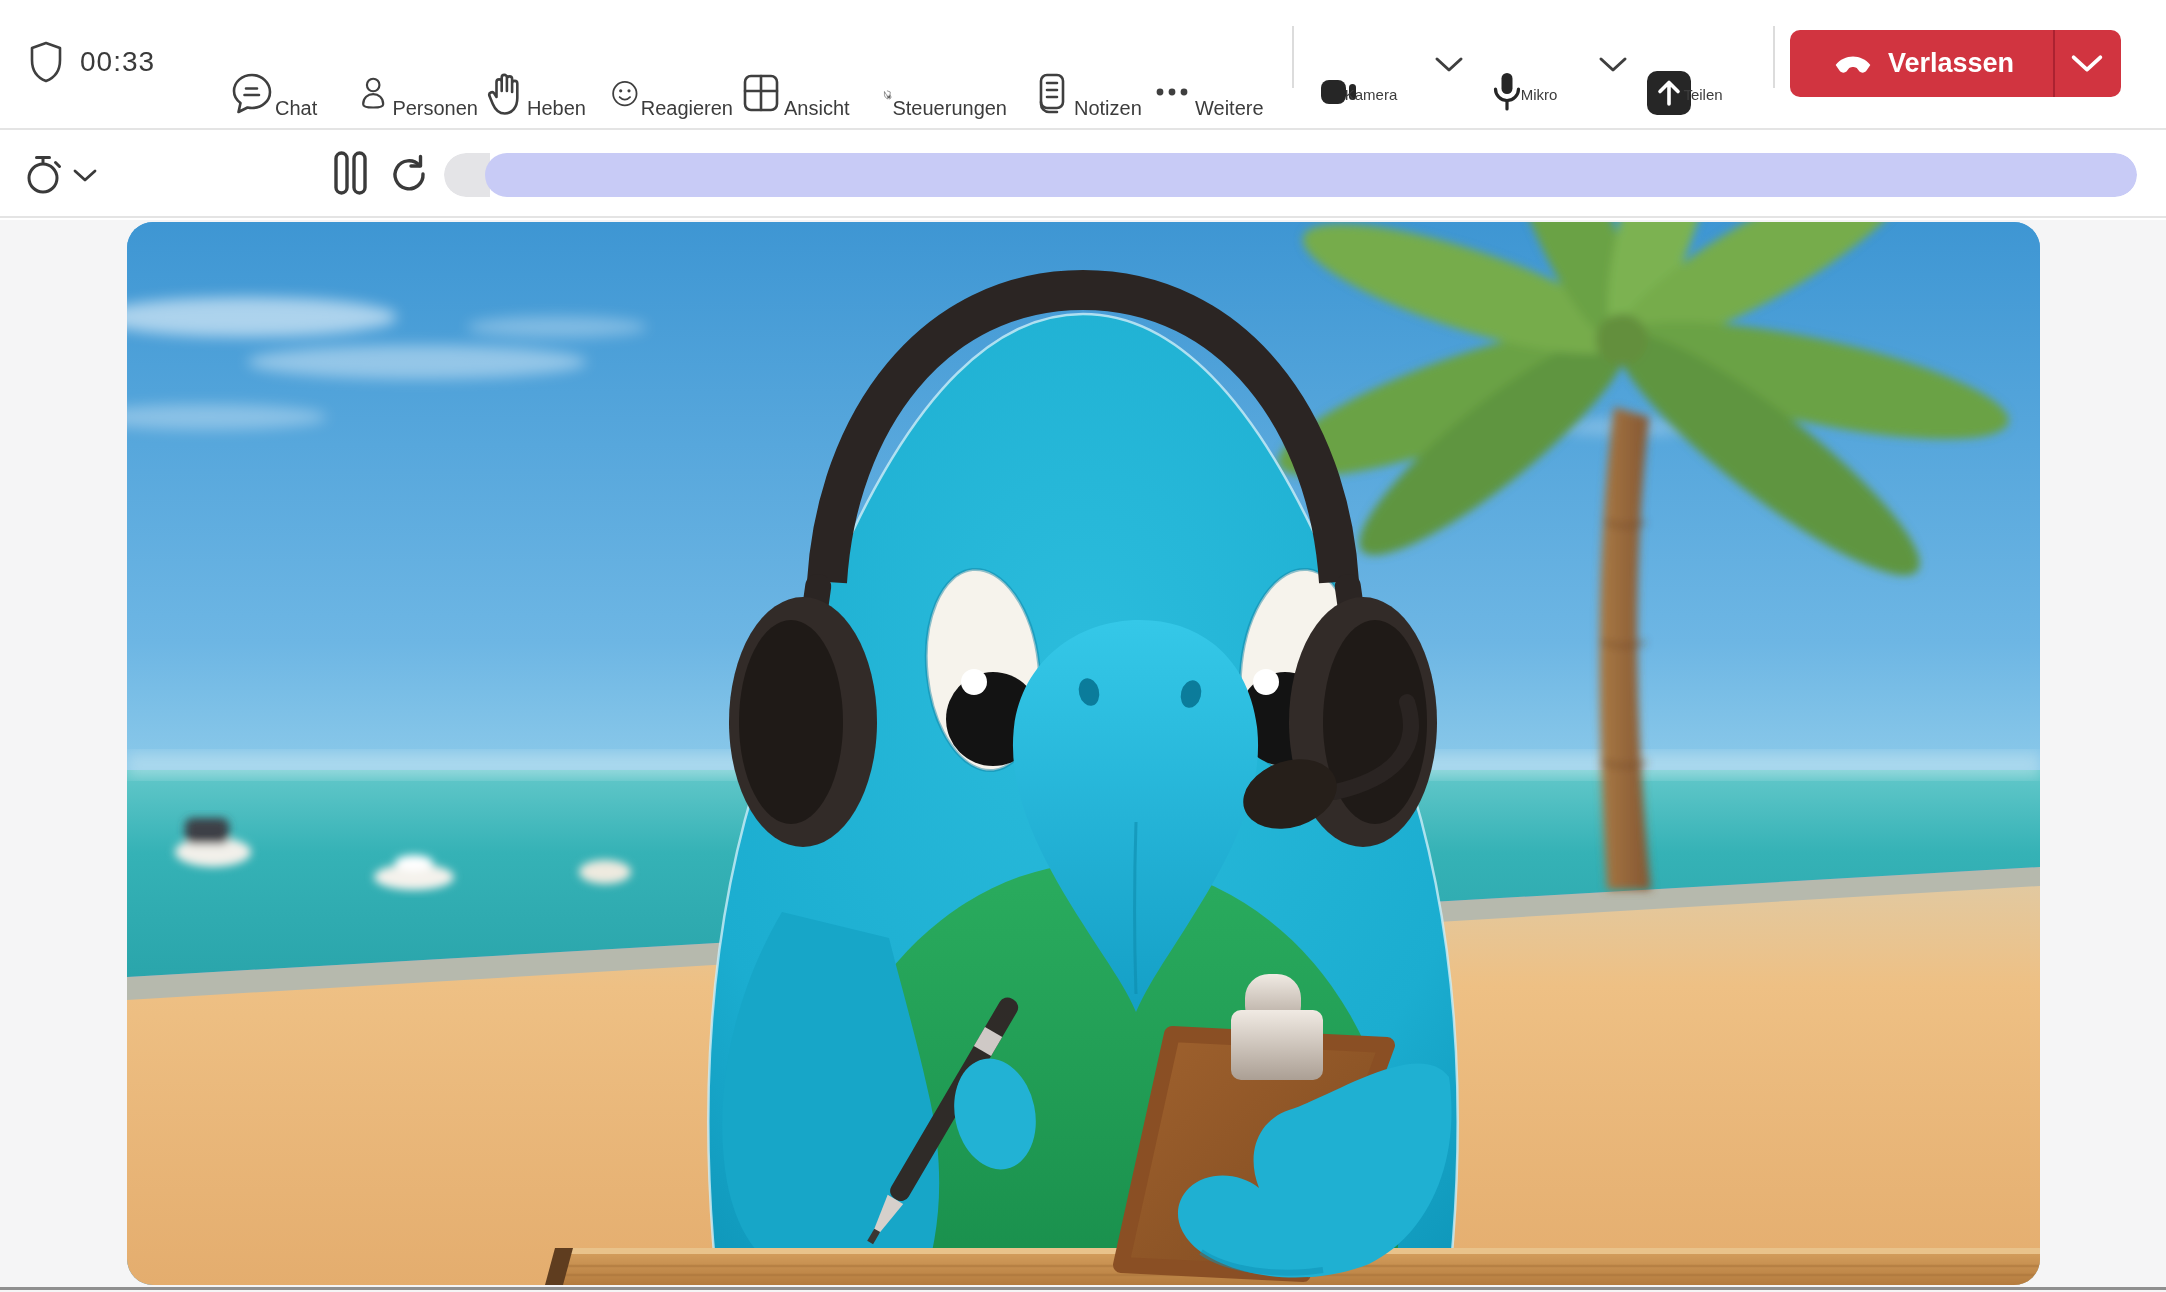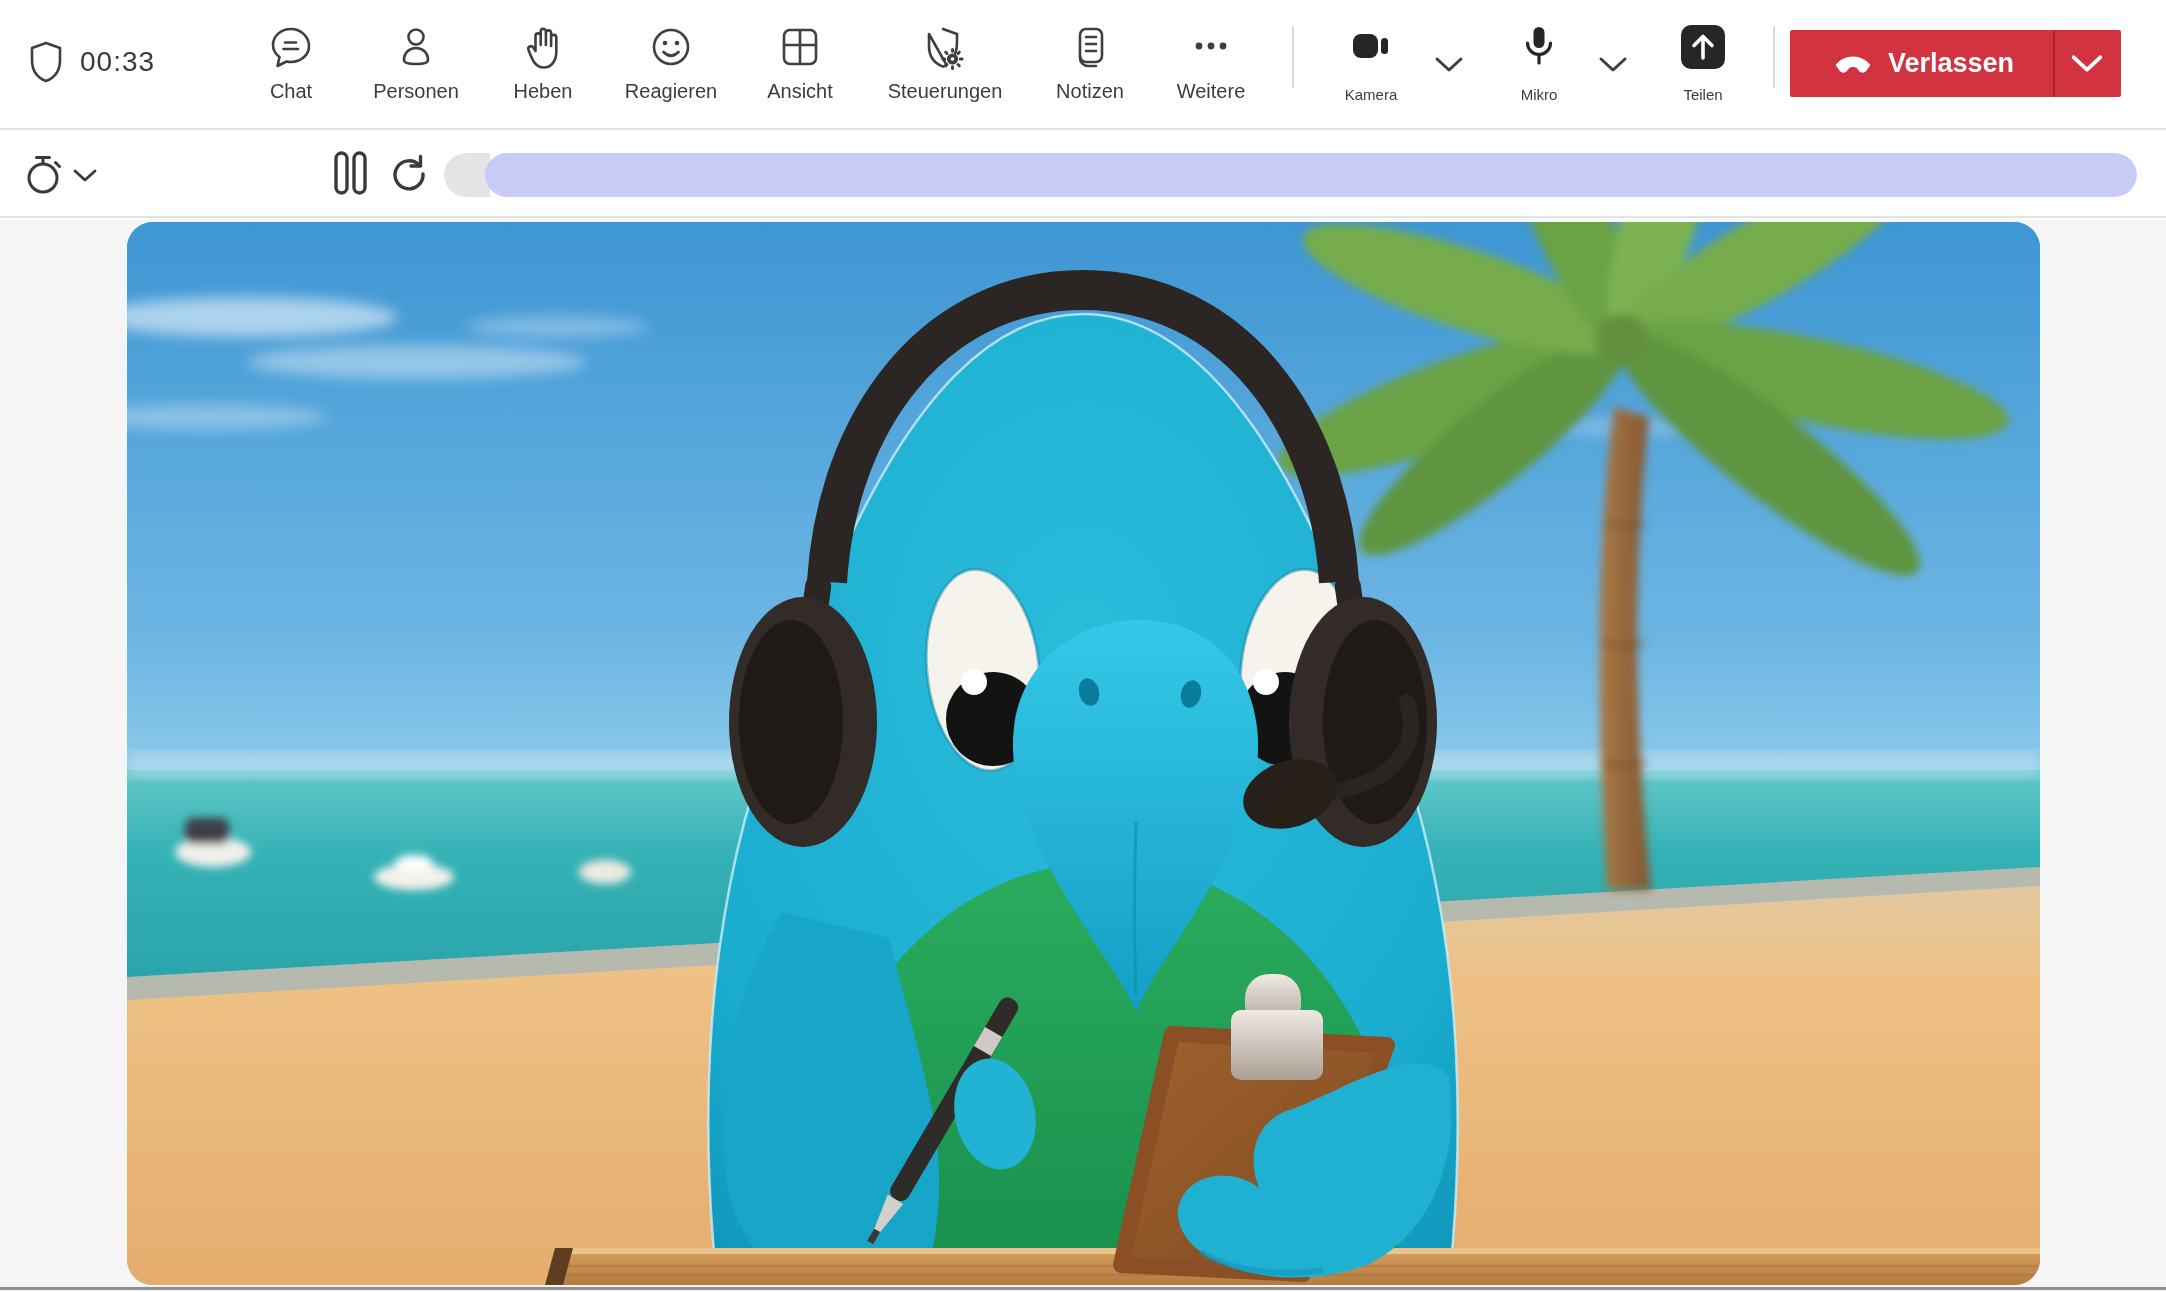--- a/index.html
+++ b/index.html
@@ -6,30 +6,30 @@
   html,body { width:2166px; height:1292px; overflow:hidden;
     font-family:"Liberation Sans", sans-serif; background:#ffffff; }
   .app { position:relative; width:2166px; height:939px; background:#fff; }
 
   
   .toolbar { position:absolute; left:0; top:0; width:2166px; height:130px;
     background:#fff; border-bottom:2px solid #e4e4e4; }
   .tb-left { position:absolute; left:28px; top:40px; display:flex; align-items:center; gap:16px; }
   .tb-time { font-size:28px; color:#3a3a3a; letter-spacing:1px; }
   .tb-btn { position:absolute; top:16px; width:124px; height:104px;
-    display:flex; flex-direction:column; align-items:center; justify-content:flex-start;
+    display:flex; flex-direction:row; align-items:flex-end; justify-content:flex-start;
     padding-top:8px; cursor:pointer; background:transparent; border:none; }
   .tb-btn .lbl { margin-top:6px; font-size:20px; color:#3c3c3c; white-space:nowrap; }
   .ticon { stroke:#3f3f3f; fill:none; stroke-width:2.6; stroke-linecap:round; stroke-linejoin:round; }
   .vdiv { position:absolute; top:26px; width:2px; height:62px; background:#dcdcdc; }
   .chev { position:absolute; width:30px; height:18px; cursor:pointer; }
   .devlbl { position:absolute; top:86px; font-size:15px; color:#3c3c3c; text-align:center; width:140px; }
 
   .leave-btn { position:absolute; left:1790px; top:30px; width:331px; height:67px;
-    background:var(--accent-red,#d13440); border-radius:2px; border:none; cursor:pointer;
+    background:var(--accent-red,#d13440); border-radius:10px; border:none; cursor:pointer;
     display:flex; align-items:center; }
   .leave-label { color:#fff; font-size:27px; font-weight:700; margin-left:14px; }
   .leave-div { position:absolute; left:263px; top:0; width:2px; height:67px; background:#ab2231; }
   .leave-chev { position:absolute; left:278px; top:24px; }
 
   
   .timerbar { position:absolute; left:0; top:132px; width:2166px; height:86px;
     background:#fff; border-bottom:2px solid #e4e4e4; }
   .sw-btn { position:absolute; left:22px; top:18px; width:46px; height:50px; background:none; border:none; cursor:pointer; }
   .sw-chev { position:absolute; left:72px; top:36px; cursor:pointer; }

